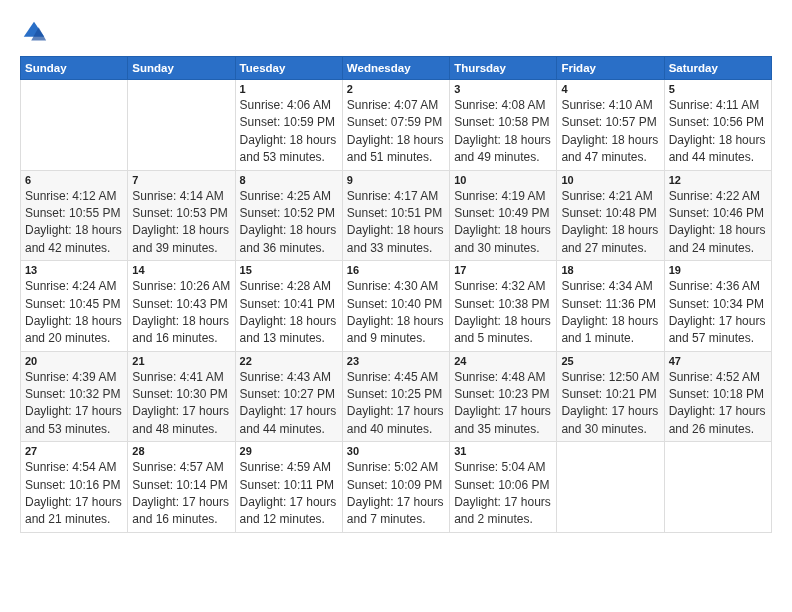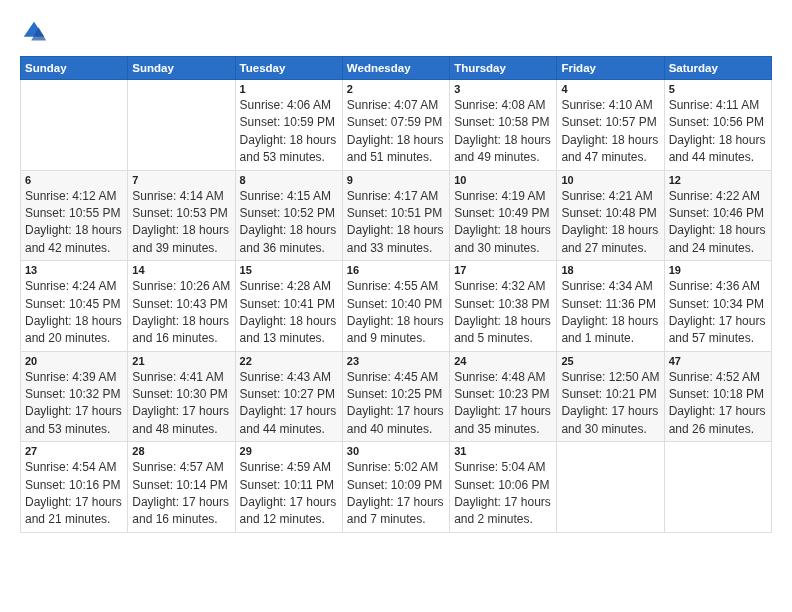--- a/index.html
+++ b/index.html
@@ -183,21 +183,21 @@
           </td>
           <td>
             <span class="day-num">7</span>
             <div class="day-info">Sunrise: 4:14 AM
 Sunset: 10:53 PM
 Daylight: 18 hours
 and 39 minutes.</div>
           </td>
           <td>
             <span class="day-num">8</span>
-            <div class="day-info">Sunrise: 4:15 AM
+            <div class="day-info">Sunrise: 4:25 AM
 Sunset: 10:52 PM
 Daylight: 18 hours
 and 36 minutes.</div>
           </td>
           <td>
             <span class="day-num">9</span>
             <div class="day-info">Sunrise: 4:17 AM
 Sunset: 10:51 PM
 Daylight: 18 hours
 and 33 minutes.</div>
@@ -241,21 +241,21 @@
           </td>
           <td>
             <span class="day-num">15</span>
             <div class="day-info">Sunrise: 4:28 AM
 Sunset: 10:41 PM
 Daylight: 18 hours
 and 13 minutes.</div>
           </td>
           <td>
             <span class="day-num">16</span>
-            <div class="day-info">Sunrise: 4:55 AM
+            <div class="day-info">Sunrise: 4:30 AM
 Sunset: 10:40 PM
 Daylight: 18 hours
 and 9 minutes.</div>
           </td>
           <td>
             <span class="day-num">17</span>
             <div class="day-info">Sunrise: 4:32 AM
 Sunset: 10:38 PM
 Daylight: 18 hours
 and 5 minutes.</div>

